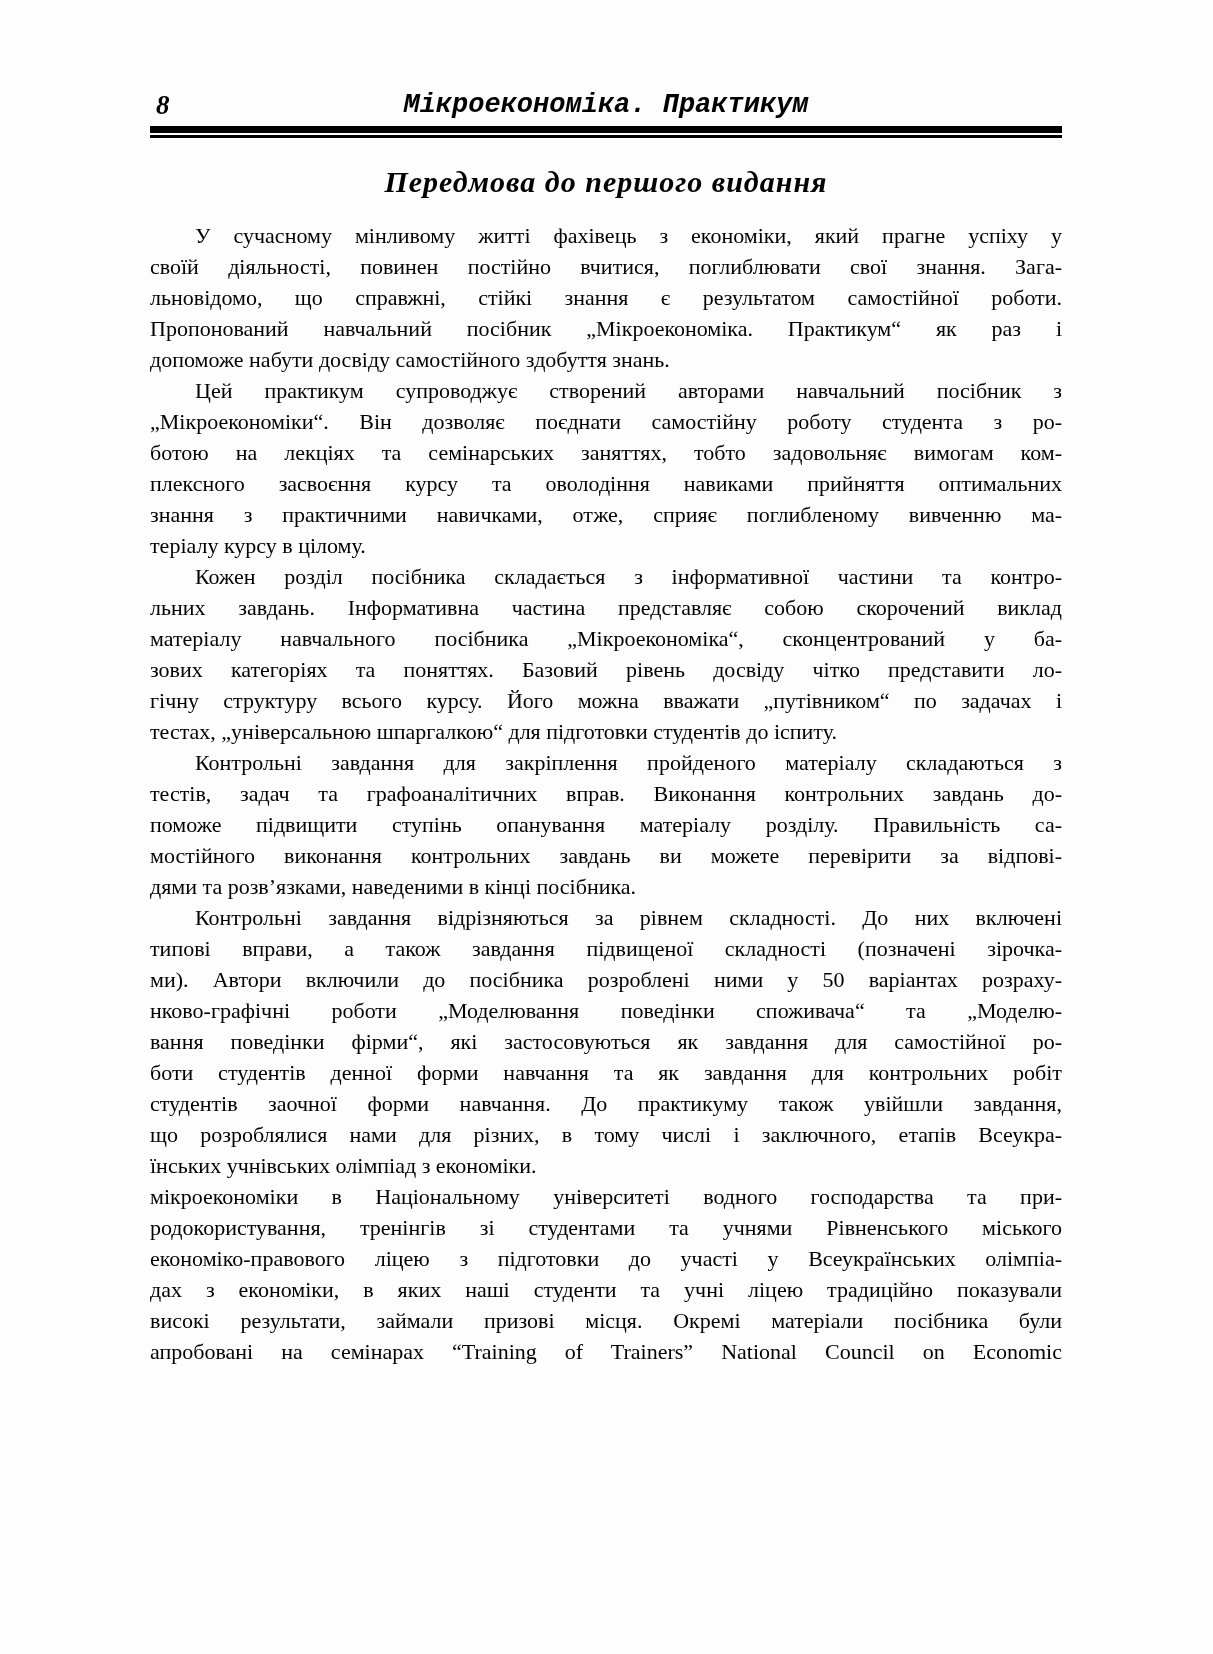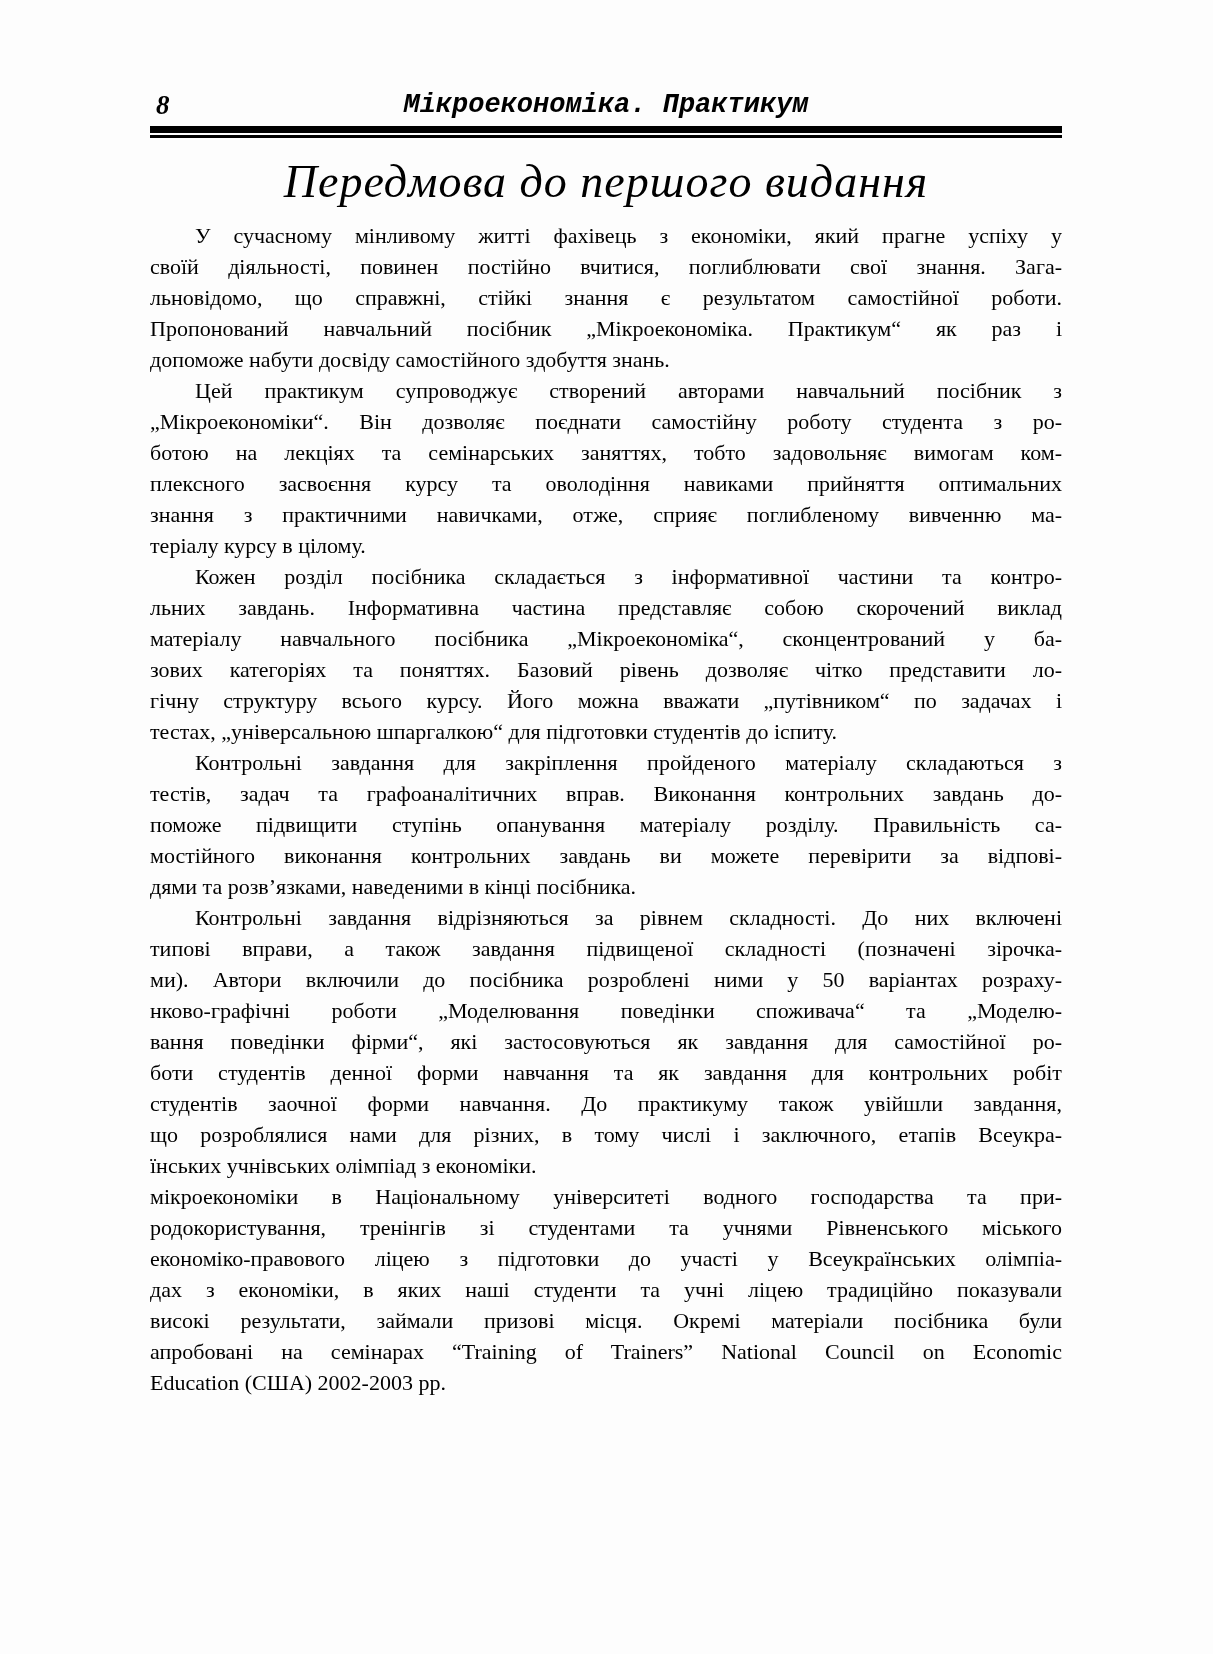--- a/index.html
+++ b/index.html
@@ -45,23 +45,23 @@
   .rule {
     height: 2px;               
     border-top: 7px solid #000;
     border-bottom: 3px solid #000;
     margin-top: 2px;
   }
   
   .chapter-title {
     margin: 18px 0 12px 0;
     text-align: center;
-    font-size: 46px;
+    font-size: 30px;
     line-height: 52px;
-    font-weight: normal;
+    font-weight: bold;
     font-style: italic;
     letter-spacing: 1px;
   }
   
   .body-text {
     margin-top: 8px;
     font-size: 22px;
     line-height: 31px;
   }
   .line {
@@ -98,21 +98,21 @@
         <div class="line last">допоможе набути досвіду самостійного здобуття знань.</div>
         <div class="line indent">Цей практикум супроводжує створений авторами навчальний посібник з</div>
         <div class="line">„Мікроекономіки“. Він дозволяє поєднати самостійну роботу студента з ро-</div>
         <div class="line">ботою на лекціях та семінарських заняттях, тобто задовольняє вимогам ком-</div>
         <div class="line">плексного засвоєння курсу та оволодіння навиками прийняття оптимальних</div>
         <div class="line">знання з практичними навичками, отже, сприяє поглибленому вивченню ма-</div>
         <div class="line last">теріалу курсу в цілому.</div>
         <div class="line indent">Кожен розділ посібника складається з інформативної частини та контро-</div>
         <div class="line">льних завдань. Інформативна частина представляє собою скорочений виклад</div>
         <div class="line">матеріалу навчального посібника „Мікроекономіка“, сконцентрований у ба-</div>
-        <div class="line">зових категоріях та поняттях. Базовий рівень дозволяє чітко представити ло-</div>
+        <div class="line">зових категоріях та поняттях. Базовий рівень досвіду чітко представити ло-</div>
         <div class="line">гічну структуру всього курсу. Його можна вважати „путівником“ по задачах і</div>
         <div class="line last">тестах, „універсальною шпаргалкою“ для підготовки студентів до іспиту.</div>
         <div class="line indent">Контрольні завдання для закріплення пройденого матеріалу складаються з</div>
         <div class="line">тестів, задач та графоаналітичних вправ. Виконання контрольних завдань до-</div>
         <div class="line">поможе підвищити ступінь опанування матеріалу розділу. Правильність са-</div>
         <div class="line">мостійного виконання контрольних завдань ви можете перевірити за відпові-</div>
         <div class="line last">дями та розв’язками, наведеними в кінці посібника.</div>
         <div class="line indent">Контрольні завдання відрізняються за рівнем складності. До них включені</div>
         <div class="line">типові вправи, а також завдання підвищеної складності (позначені зірочка-</div>
         <div class="line">ми). Автори включили до посібника розроблені ними у 50 варіантах розраху-</div>
@@ -121,17 +121,16 @@
         <div class="line">боти студентів денної форми навчання та як завдання для контрольних робіт</div>
         <div class="line">студентів заочної форми навчання. До практикуму також увійшли завдання,</div>
         <div class="line">що розроблялися нами для різних, в тому числі і заключного, етапів Всеукра-</div>
         <div class="line last">їнських учнівських олімпіад з економіки.</div>
         <div class="line">мікроекономіки в Національному університеті водного господарства та при-</div>
         <div class="line">родокористування, тренінгів зі студентами та учнями Рівненського міського</div>
         <div class="line">економіко-правового ліцею з підготовки до участі у Всеукраїнських олімпіа-</div>
         <div class="line">дах з економіки, в яких наші студенти та учні ліцею традиційно показували</div>
         <div class="line">високі результати, займали призові місця. Окремі матеріали посібника були</div>
         <div class="line">апробовані на семінарах “Training of Trainers” National Council on Economic</div>
-        <div class="line last">Education (США) 2002-2003 рр.</div>
       </div>
 
   </div>
 </div>
 
 </body></html>

